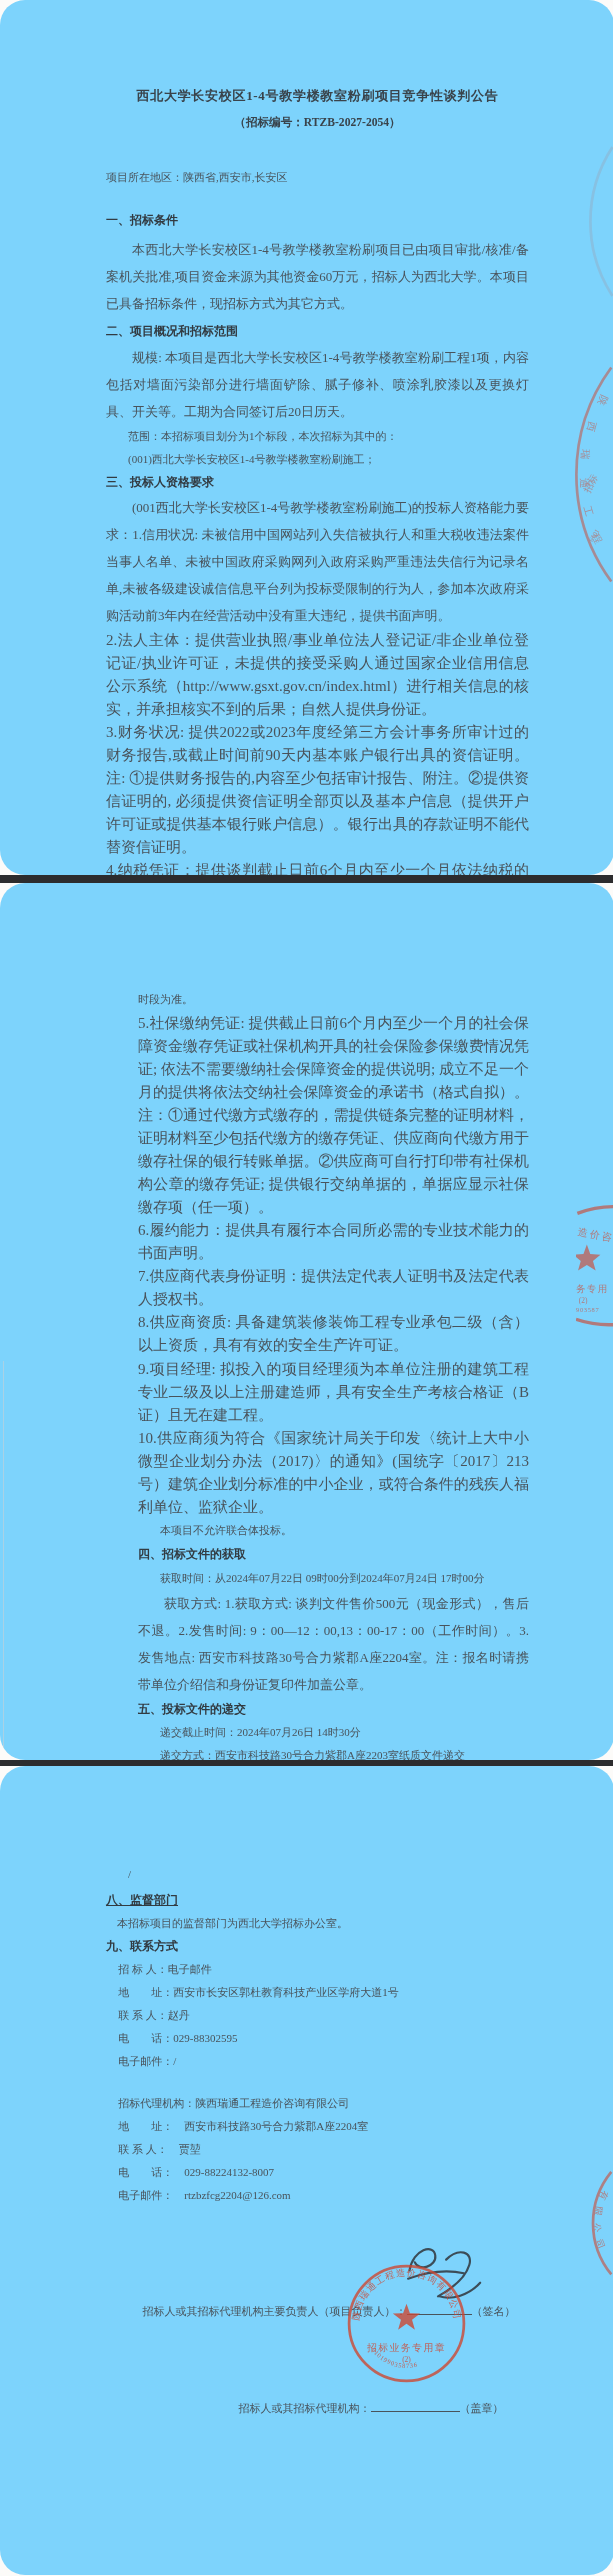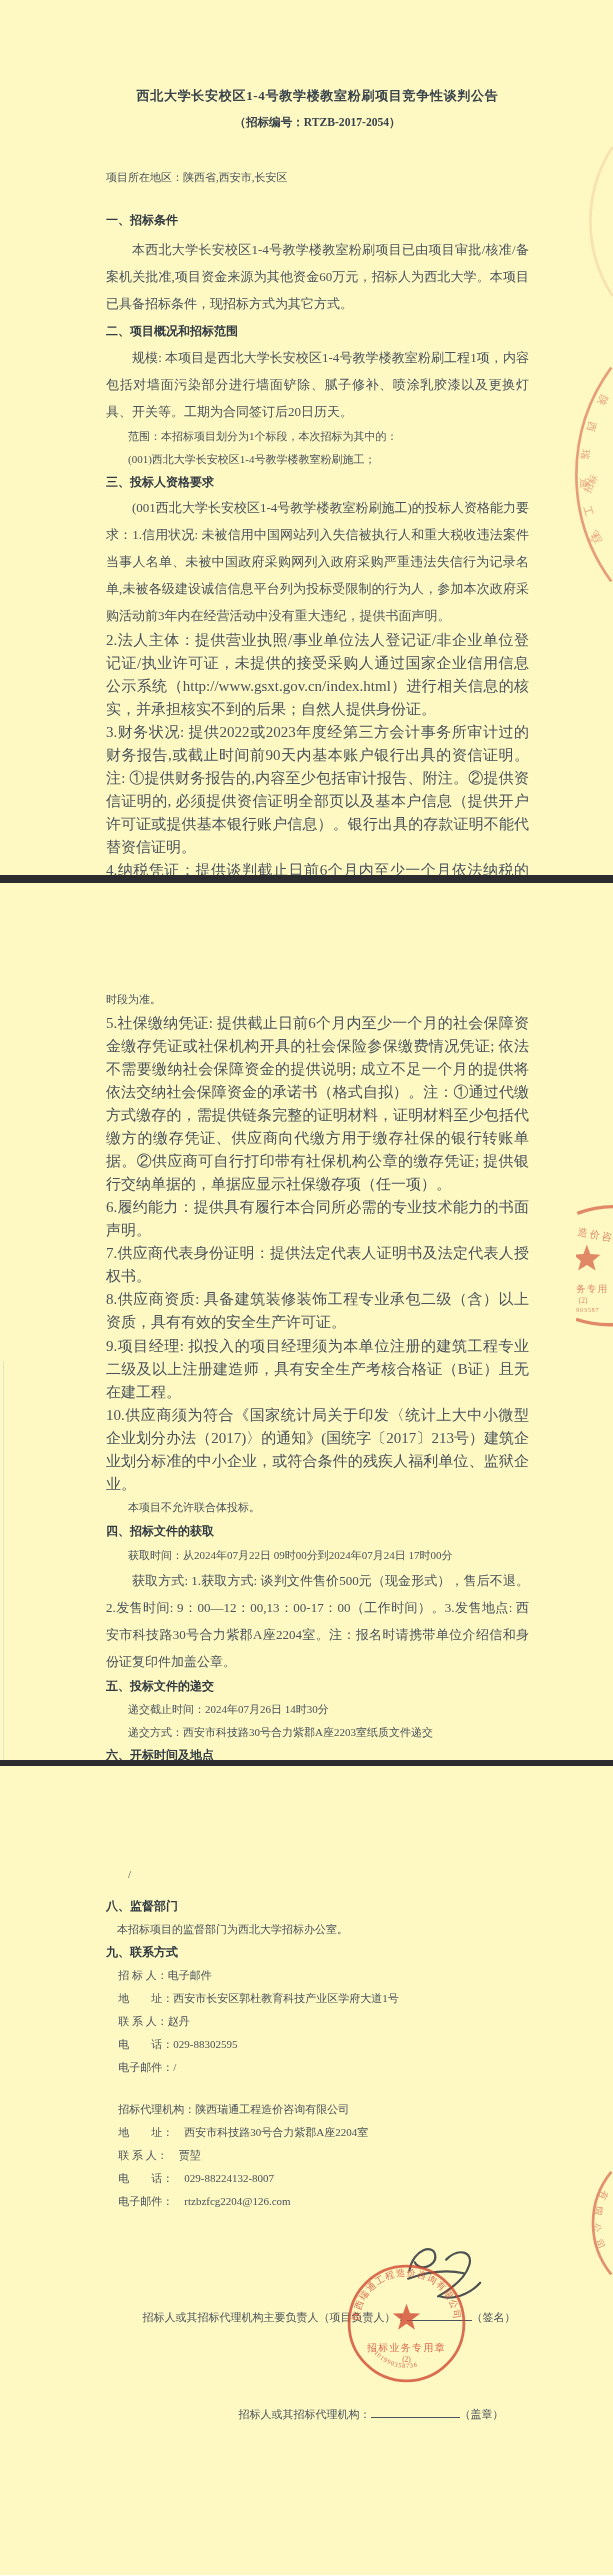--- a/index.html
+++ b/index.html
@@ -1,23 +1,23 @@
 <!DOCTYPE html>
 <html style="font-size:11px"><head>
 <meta charset="utf-8">
 <style>
   html,body{margin:0;padding:0;background:#e9e9e7;}
   #doc{
     width:614px;height:2576px;margin:0 auto;position:relative;
     font-family:"Liberation Serif","DejaVu Serif",serif;
     color:#49535b;background:#fcfbf9;
   }
-  .page{position:relative;overflow:hidden;background:#fef9c3;}
+  .page{position:relative;overflow:hidden;background:#7dd3fc;border-radius:25px;}
   #page1{height:875px;}
-  #page2{height:877px;}
+  #page2{height:877px;padding-left:32px;}
   #page3{height:809px;}
   .page-divider{height:7.5px;background:#2c2c2e;position:relative;}
   #divider2{height:6.8px;}
   .blk{margin-left:106px;margin-right:85px;}
   .title{font-size:13px;font-weight:bold;text-align:center;line-height:19px;color:#39434b;letter-spacing:0.7px;}
   .subtitle{font-size:11.6px;font-weight:bold;text-align:center;line-height:19px;color:#39434b;margin-top:8.2px;}
   .h{font-weight:bold;font-size:12px;line-height:23px;color:#323b42;}
   .line{font-size:11px;line-height:23px;white-space:pre-wrap;}
   .para{font-size:13px;line-height:27px;text-align:justify;text-indent:2em;white-space:pre-wrap;}
   .para-noindent{font-size:15px;line-height:23px;text-align:justify;white-space:pre-wrap;}
@@ -31,21 +31,21 @@
   .stamp-main{position:absolute;pointer-events:none;}
   .handsig{position:absolute;pointer-events:none;}
 </style>
 </head>
 <body>
 
 <div id="doc">
 
   <div class="page" id="page1">
     <div class="blk title" style="margin-top:86px;">西北大学长安校区1-4号教学楼教室粉刷项目竞争性谈判公告</div>
-    <div class="blk subtitle">（招标编号：RTZB-2017-2054）</div>
+    <div class="blk subtitle">（招标编号：RTZB-2027-2054）</div>
 
     <div class="blk line" style="margin-top:34px;">项目所在地区：陕西省,西安市,长安区</div>
 
     <div class="blk h" style="margin-top:20px;">一、招标条件</div>
     <div class="blk para" style="margin-top:4.1px;">本西北大学长安校区1-4号教学楼教室粉刷项目已由项目审批/核准/备案机关批准,项目资金来源为其他资金60万元，招标人为西北大学。本项目已具备招标条件，现招标方式为其它方式。</div>
 
     <div class="blk h" style="margin-top:2.7px;">二、项目概况和招标范围</div>
     <div class="blk para" style="margin-top:1.4px;">规模: 本项目是西北大学长安校区1-4号教学楼教室粉刷工程1项，内容包括对墙面污染部分进行墙面铲除、腻子修补、喷涂乳胶漆以及更换灯具、开关等。工期为合同签订后20日历天。</div>
     <div class="blk line indent2">范围：本招标项目划分为1个标段，本次招标为其中的：</div>
     <div class="blk line indent2">(001)西北大学长安校区1-4号教学楼教室粉刷施工；</div>
@@ -110,21 +110,21 @@
     </svg>
 
     <div class="artifact-vline" style="top:478px;height:399px;"></div>
   </div>
 
   <div class="page-divider" id="divider2"></div>
 
   <div class="page" id="page3">
     <div class="blk line indent2" style="margin-top:97px;">/</div>
 
-    <div class="blk h" style="margin-top:9px;">八、监督部门</div>
+    <div class="blk h" style="margin-top:3px;text-decoration:underline;">八、监督部门</div>
     <div class="blk line indent1">本招标项目的监督部门为西北大学招标办公室。</div>
 
     <div class="blk h">九、联系方式</div>
 
     <div class="blk contact">
       <div class="line">招 标 人：电子邮件</div>
       <div class="line">地　　址：西安市长安区郭杜教育科技产业区学府大道1号</div>
       <div class="line">联 系 人：赵丹</div>
       <div class="line">电　　话：029-88302595</div>
       <div class="line">电子邮件：/</div>

